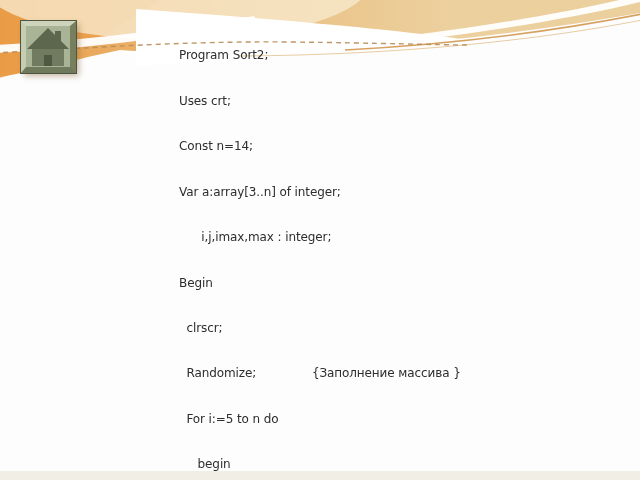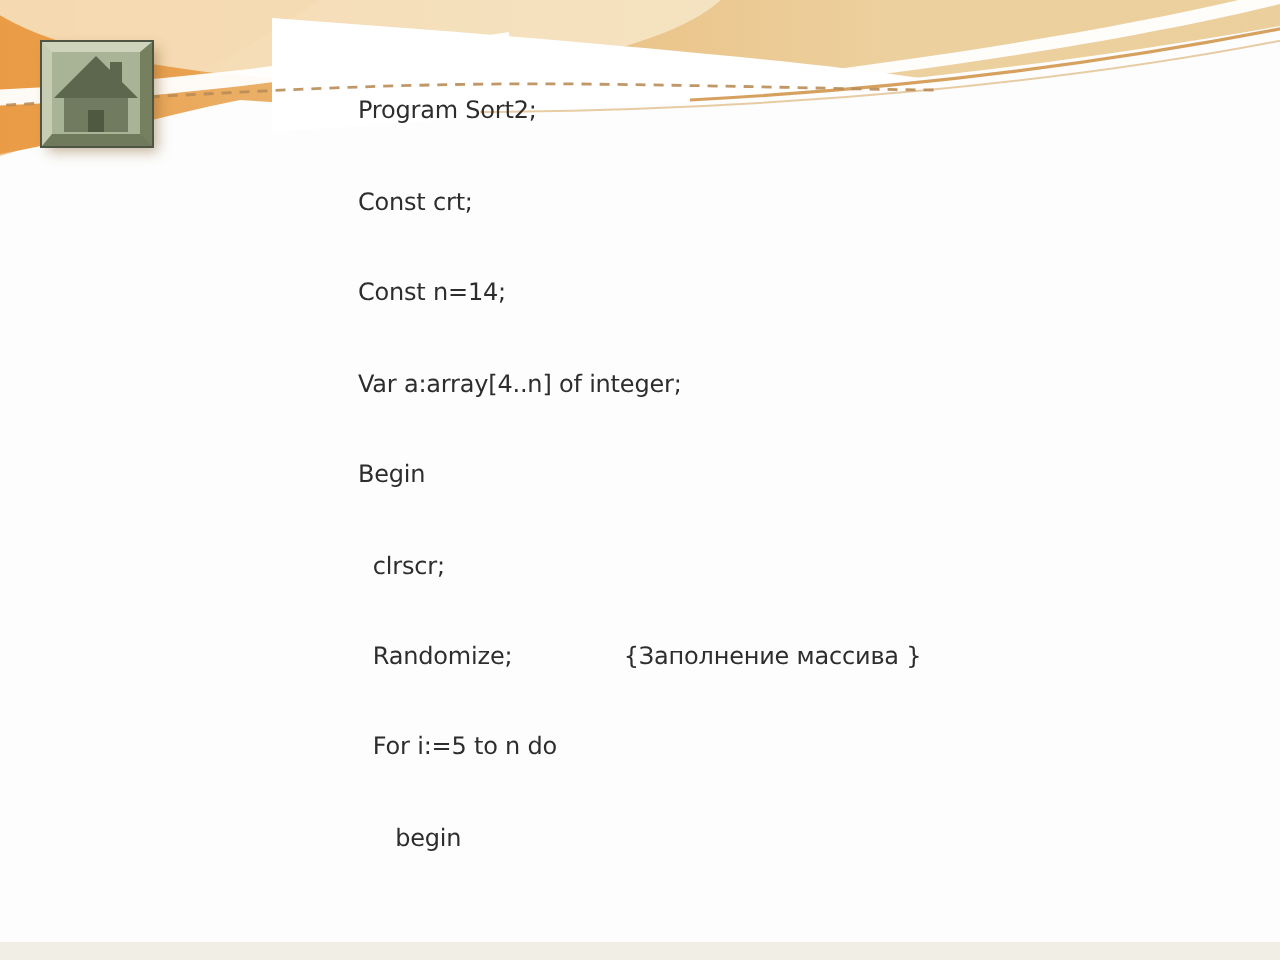--- a/index.html
+++ b/index.html
@@ -76,23 +76,24 @@
     <svg width="44" height="40" viewBox="0 0 44 40">
       <rect x="29" y="4" width="6" height="11" fill="#5d674e"></rect>
       <polygon points="22,1 1,22 43,22" fill="#5d674e"></polygon>
       <rect x="6" y="22" width="32" height="17" fill="#717b60"></rect>
       <rect x="18" y="28" width="8" height="11" fill="#4f5840"></rect>
     </svg>
   </button>
 
   <div class="code">
     <div class="ln">Program Sort2;</div>
-    <div class="ln">Const crt;</div>
+    <div class="ln">Uses crt;</div>
     <div class="ln">Const n=14;</div>
-    <div class="ln">Var a:array[4..n] of integer;</div>
+    <div class="ln">Var a:array[3..n] of integer;</div>
+    <div class="ln">      i,j,imax,max : integer;</div>
     <div class="ln">Begin</div>
     <div class="ln">  clrscr;</div>
     <div class="ln">  Randomize;               {Заполнение массива }</div>
     <div class="ln">  For i:=5 to n do</div>
     <div class="ln">     begin</div>
     
     
     
     
     

